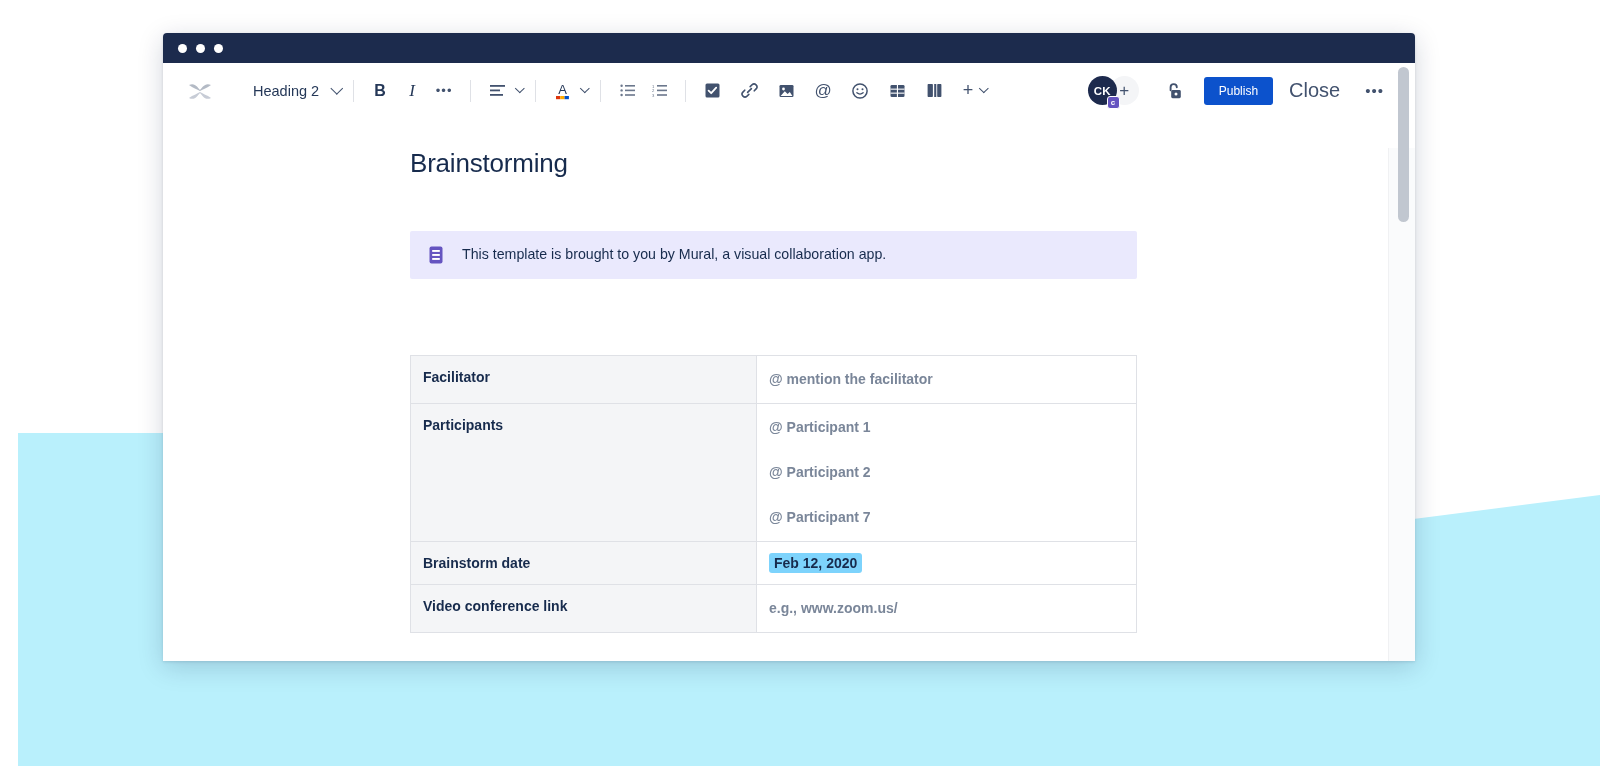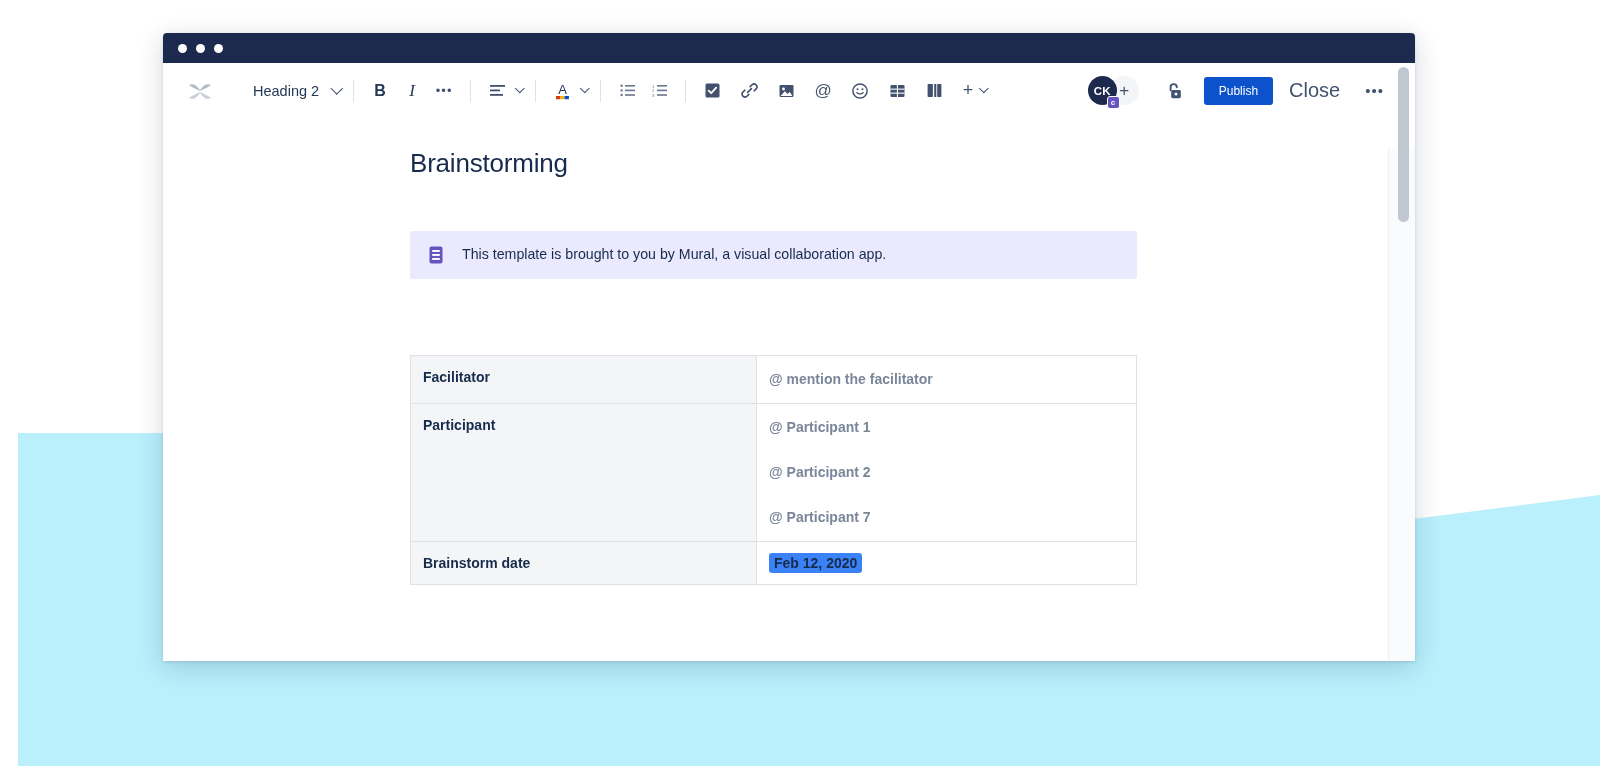--- a/index.html
+++ b/index.html
@@ -127,21 +127,21 @@
   table.meta td {
     border: 1px solid #dfe1e6;
     vertical-align: top;
     padding: 13px 12px 13px 12px;
     font-size: 14px; color: #172b4d;
   }
   td.k { width: 346px; background: #f4f5f7; font-weight: bold; }
   td.v { background: #ffffff; color: #5e6c84; font-weight: bold; }
   .ph { color: #7a8699; line-height: 1.5; }
   .ph + .ph { margin-top: 24px; }
-  .chip { background: #3b82f6; color: #172b4d; padding: 2px 5px; border-radius: 3px; }
+  .chip { background: #7dd3fc; color: #172b4d; padding: 2px 5px; border-radius: 3px; }
   ul.toc { list-style: none; }
   ul.toc li { position: relative; padding-left: 22px; margin-bottom: 14px; }
   ul.toc li:last-child { margin-bottom: 0; }
   ul.toc li::before {
     content: ""; position: absolute; left: 6px; top: 7px;
     width: 4px; height: 4px; border-radius: 50%; background: #172b4d;
   }
   ul.toc a { color: #3b5ddb; text-decoration: none; font-size: 14px; }
 
   
@@ -343,35 +343,41 @@
           <tbody>
 
             <tr>
               <td class="k">Facilitator</td>
               <td class="v">
                 <div class="ph">@ mention the facilitator</div>
               </td>
             </tr>
 
             <tr>
-              <td class="k">Participant</td>
+              <td class="k">Participants</td>
               <td class="v">
                 <div class="ph">@ Participant 1</div>
                 <div class="ph">@ Participant 2</div>
                 <div class="ph">@ Participant 7</div>
               </td>
             </tr>
 
             <tr>
               <td class="k">Brainstorm date</td>
               <td class="v">
                 <span class="chip">Feb 12, 2020</span>
               </td>
             </tr>
 
+            <tr>
+              <td class="k">Video conference link</td>
+              <td class="v">
+                <div class="ph">e.g., www.zoom.us/</div>
+              </td>
+            </tr>
 
 
           </tbody>
         </table>
       </div>
 
       <div class="sb-track"></div>
     </div>
 
     <div class="sb-thumb"></div>

